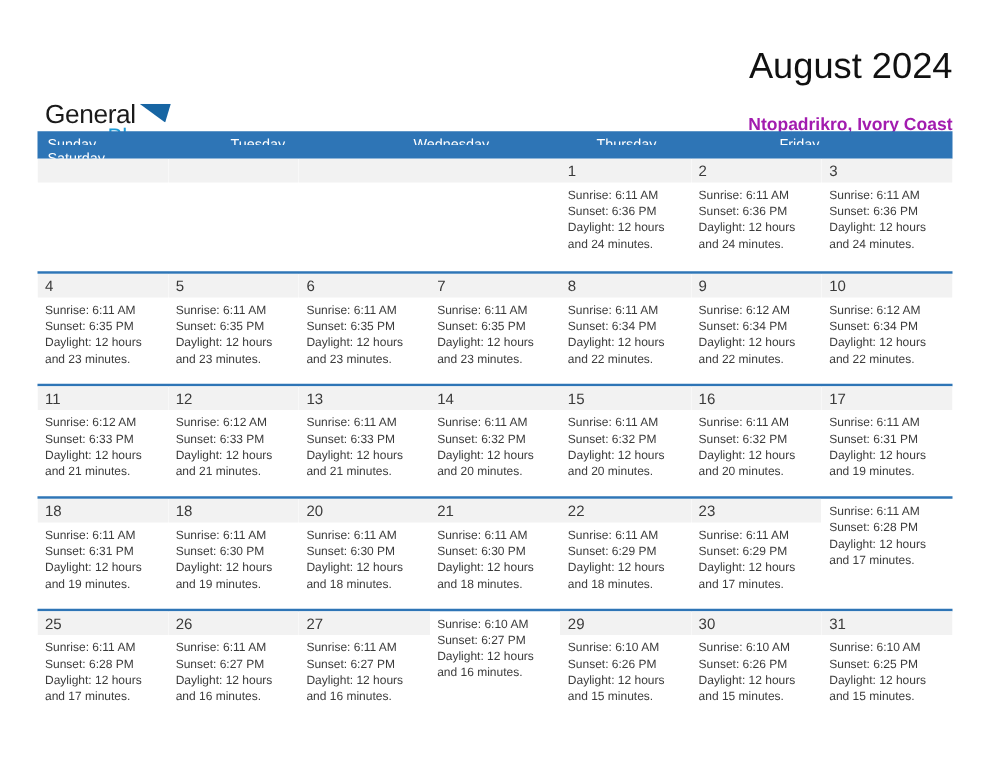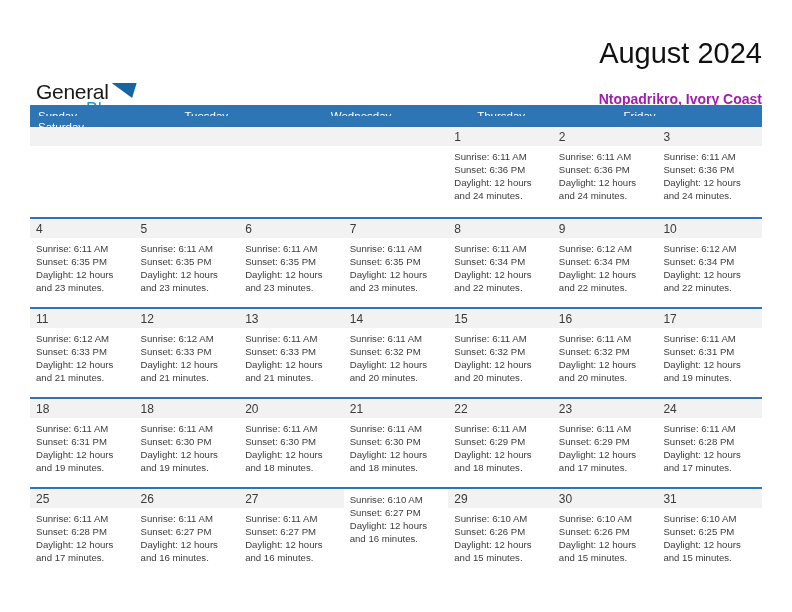--- a/index.html
+++ b/index.html
@@ -312,21 +312,20 @@
         <div class="day-cell">
           <div class="day-number-band">23</div>
           <div class="day-details">
             <div>Sunrise: 6:11 AM</div>
             <div>Sunset: 6:29 PM</div>
             <div>Daylight: 12 hours</div>
             <div>and 17 minutes.</div>
           </div>
         </div>
         <div class="day-cell">
-          <div class="day-number-band">24</div>
           <div class="day-details">
             <div>Sunrise: 6:11 AM</div>
             <div>Sunset: 6:28 PM</div>
             <div>Daylight: 12 hours</div>
             <div>and 17 minutes.</div>
           </div>
         </div>
       </div>
       <div class="week-row">
         <div class="day-cell">

